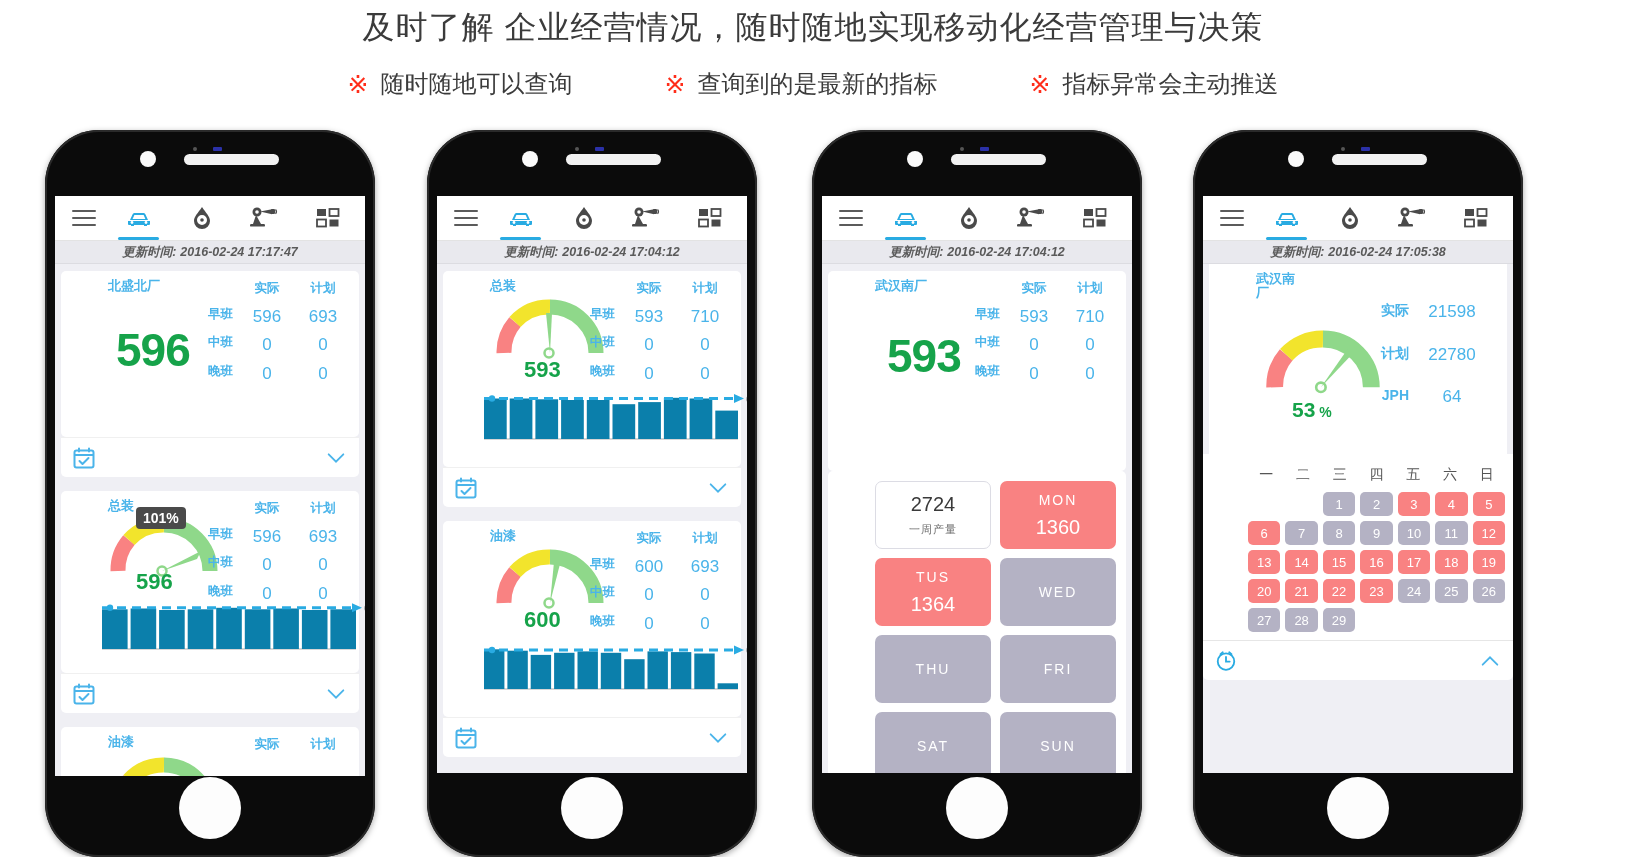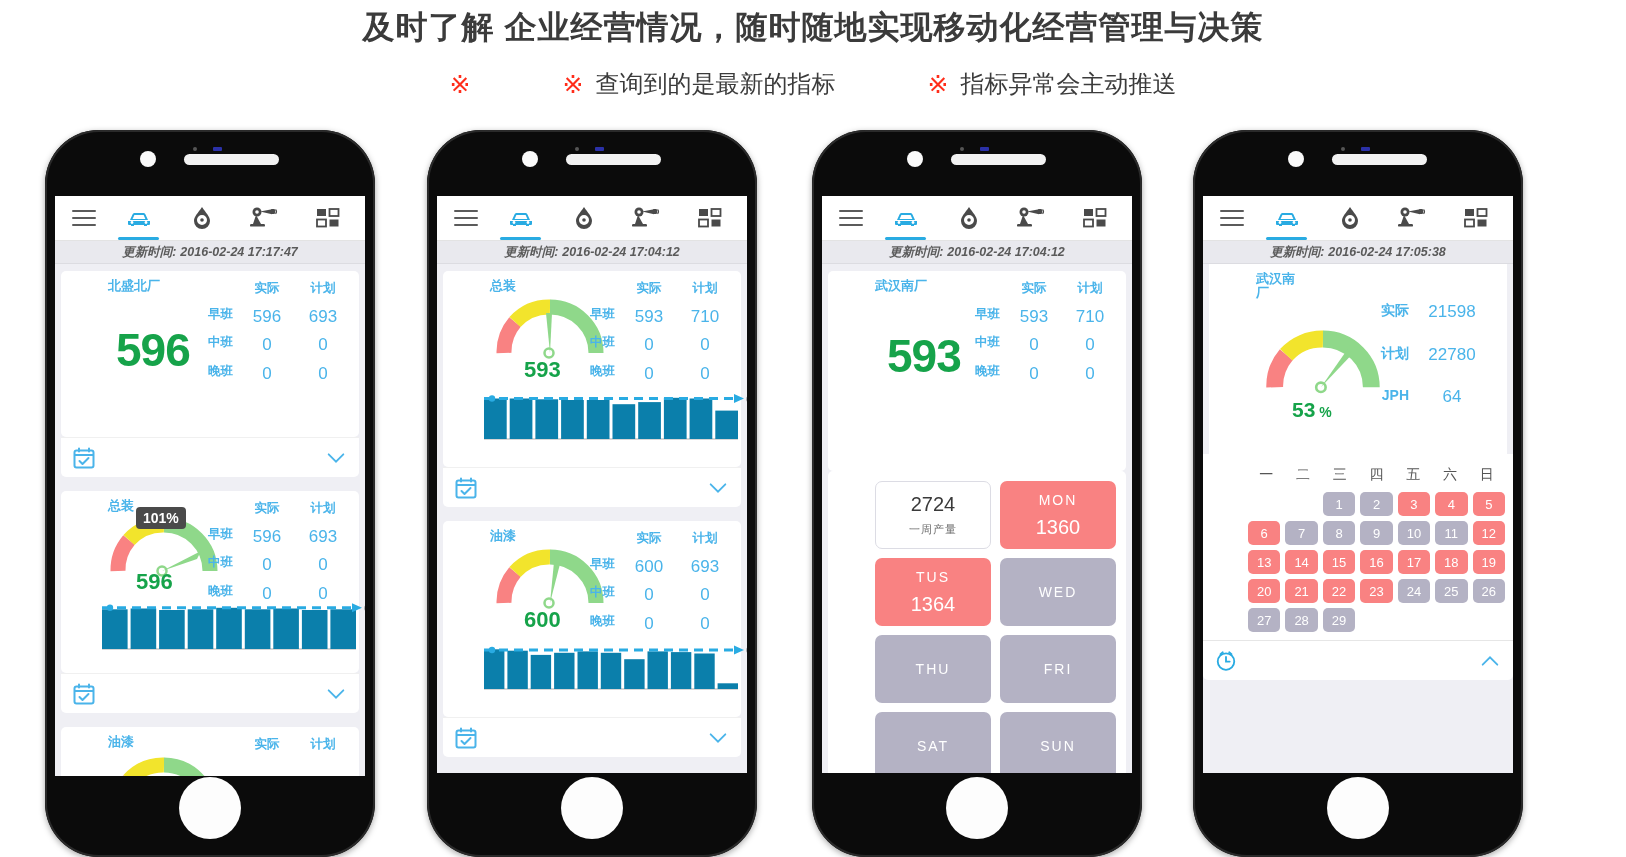--- a/index.html
+++ b/index.html
@@ -8,21 +8,21 @@
     background:#ffffff;
     font-family:"Liberation Sans","DejaVu Sans",sans-serif;
     overflow:hidden;
     position:relative;
   }
 
   
   .headline{
     position:absolute;top:6px;left:0;width:100%;
     text-align:center;
-    font-size:32px;font-weight:bold;color:#3b3b3b;
+    font-size:32px;font-weight:normal;color:#3b3b3b;
     letter-spacing:1px;
     white-space:nowrap;
   }
   .bullets{
     position:absolute;top:68px;left:0;width:100%;
     display:flex;justify-content:center;gap:92px;
     font-size:24px;color:#3b3b3b;
   }
   .bullet{display:flex;align-items:center;gap:12px;white-space:nowrap;}
   .bullet .star{color:#ff2d1a;font-size:25px;line-height:1;}
@@ -187,20 +187,21 @@
   .day.empty{background:transparent;}
 </style>
 </head>
 <body>
 
 <div class="headline">及时了解  企业经营情况，随时随地实现移动化经营管理与决策</div>
 
 <div class="bullets">
   <div class="bullet">
     <span class="star">※</span>
+    <span>随时随地可以查询</span>
   </div>
   <div class="bullet">
     <span class="star">※</span>
     <span>查询到的是最新的指标</span>
   </div>
   <div class="bullet">
     <span class="star">※</span>
     <span>指标异常会主动推送</span>
   </div>
 </div>

